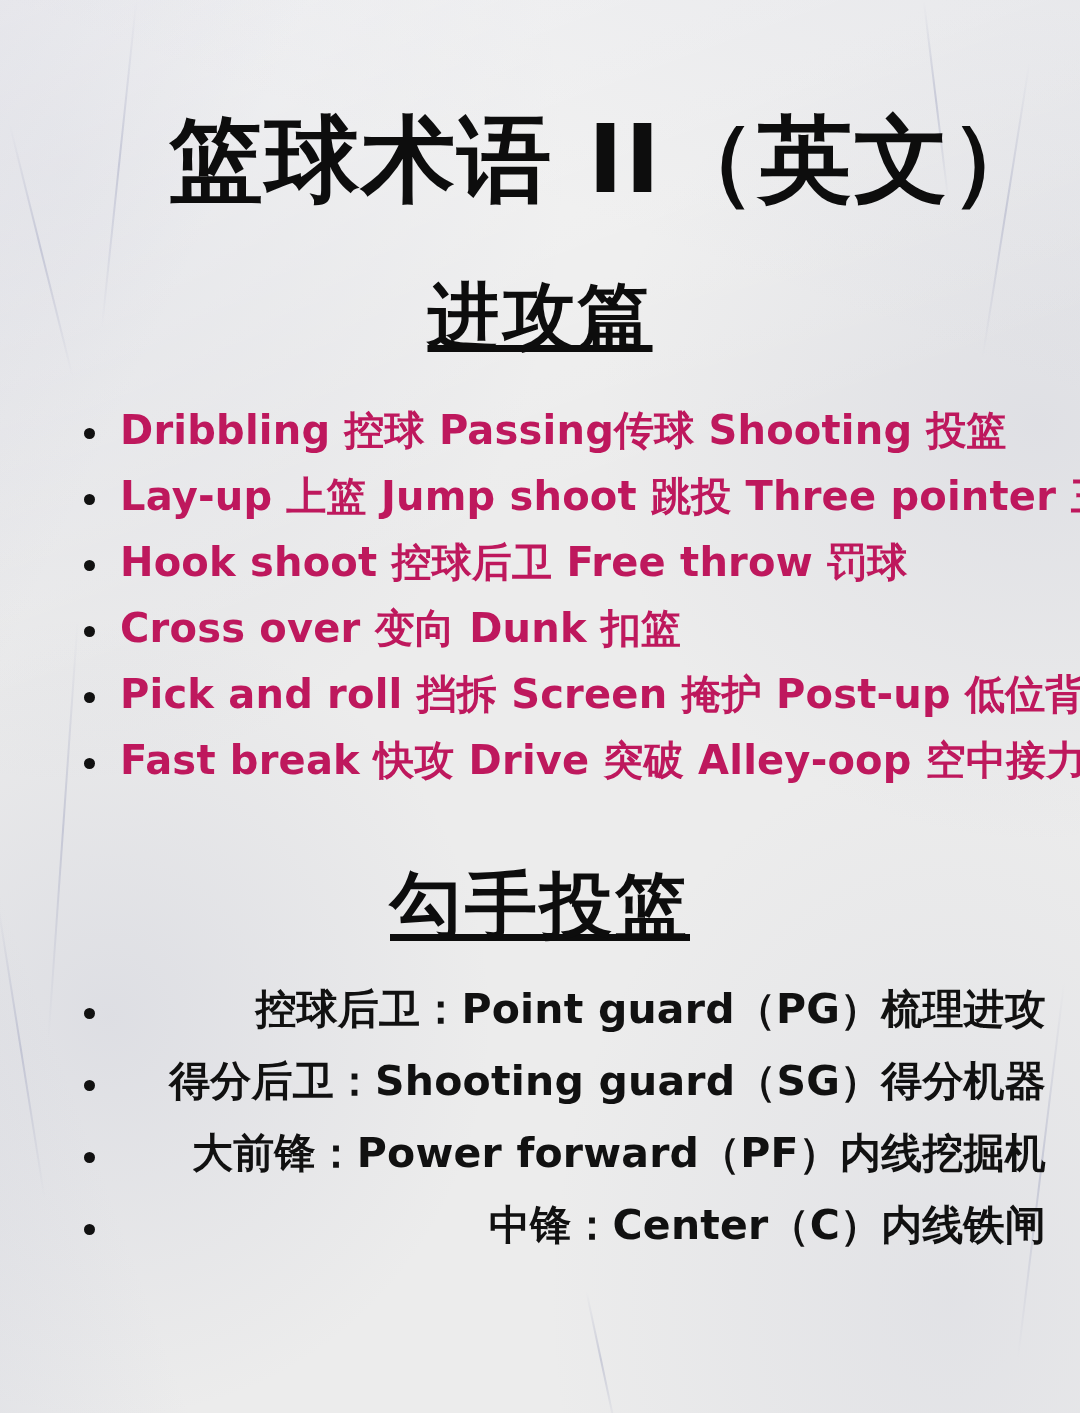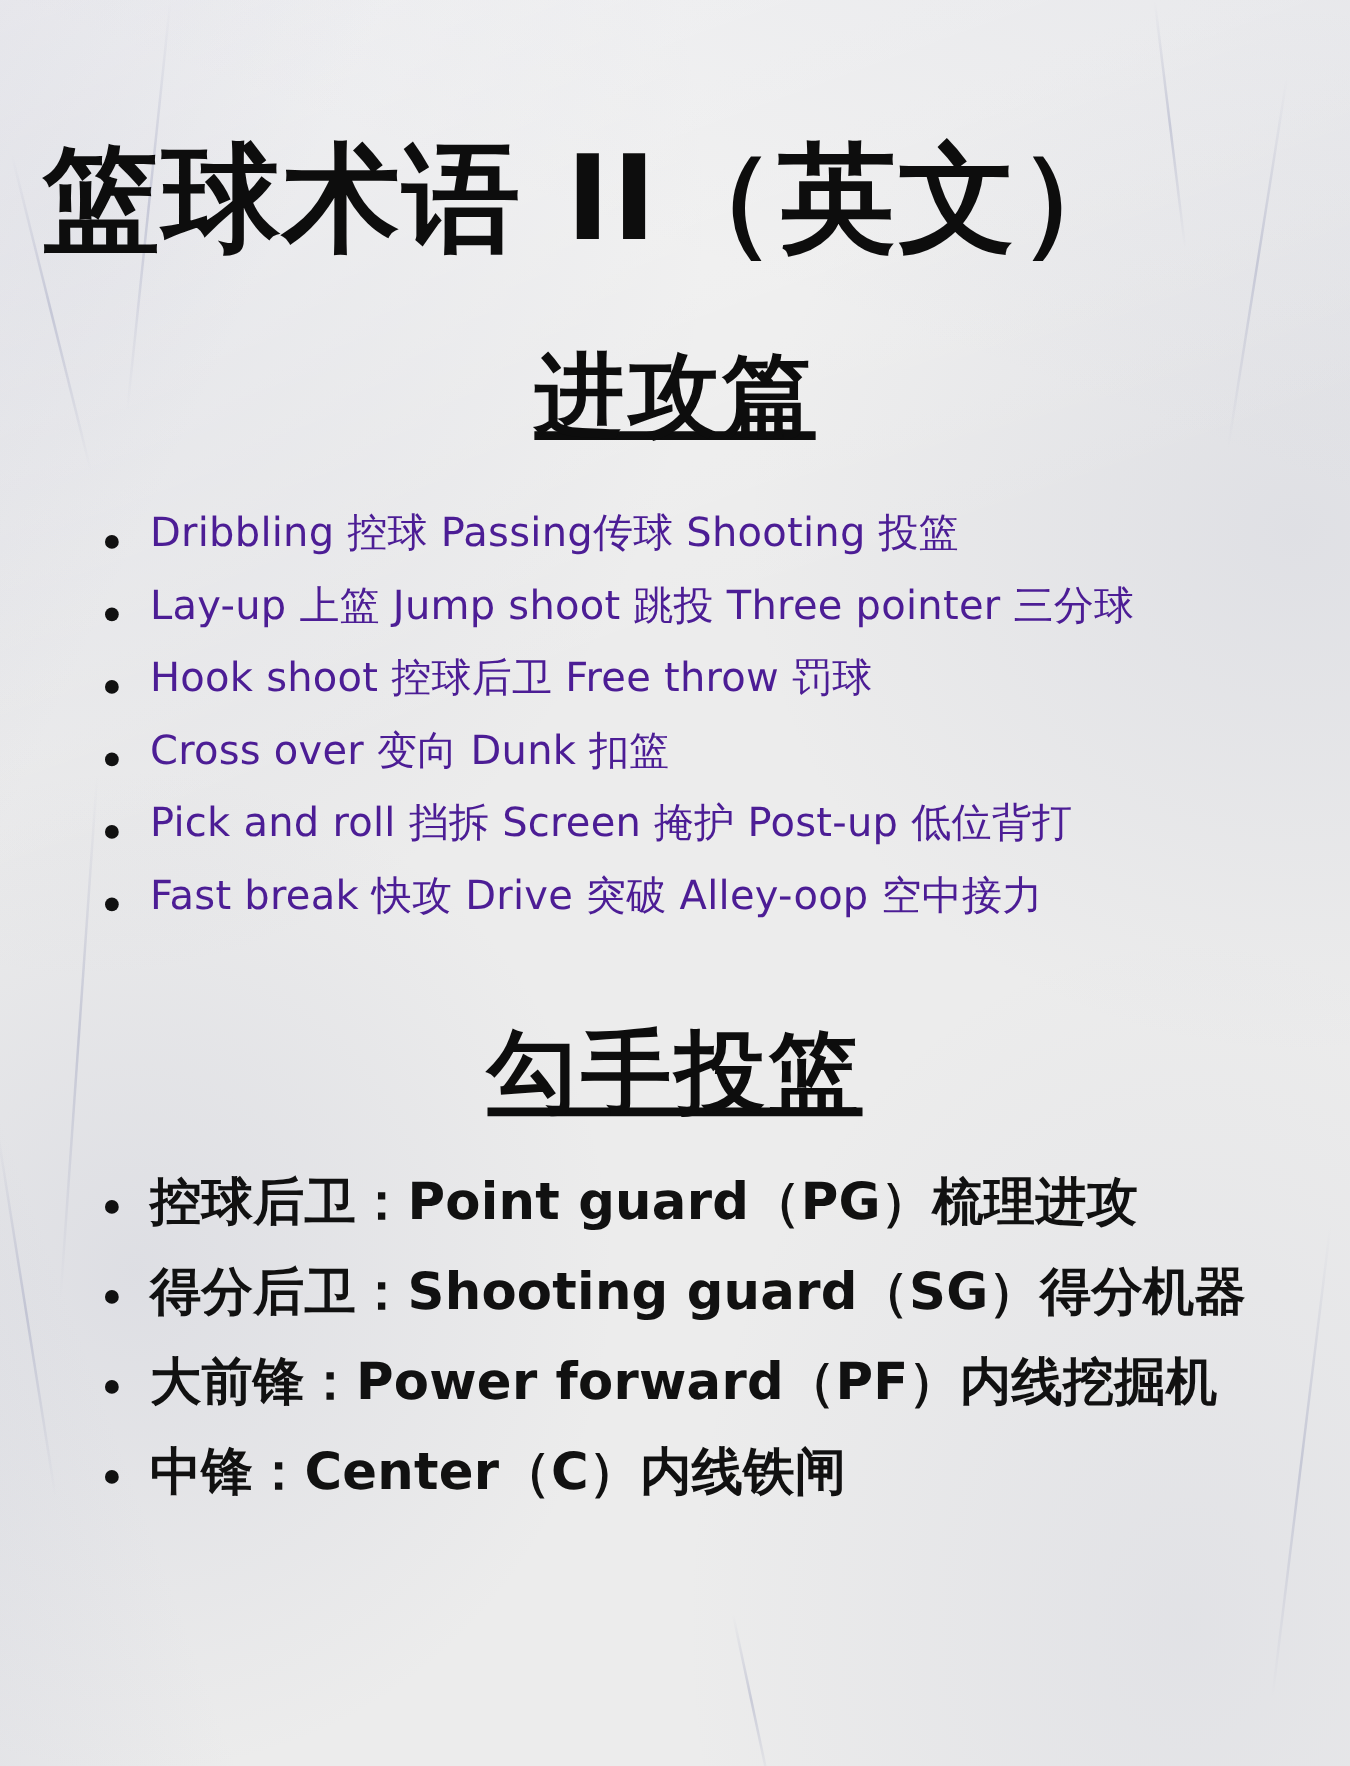--- a/index.html
+++ b/index.html
@@ -48,21 +48,21 @@
   .crease.c8 { left: 600px; top: 1290px; height: 140px; transform: rotate(-12deg); }
 
   .page {
     position: relative;
     z-index: 2;
     padding: 0 34px;
     box-sizing: border-box;
   }
 
   .title {
-    text-align: left;
+    text-align: right;
     font-family: "DejaVu Sans", "Liberation Sans", sans-serif;
     font-weight: bold;
     font-size: 94px;
     letter-spacing: 2px;
     color: #0d0d0d;
     margin: 108px 0 0 0;
     line-height: 1.1;
     white-space: nowrap;
   }
 
@@ -80,44 +80,45 @@
   .section-heading.second { margin: 84px 0 0 0; }
 
   ul.term-list {
     list-style: none;
     margin: 52px 0 0 0;
     padding: 0 0 0 46px;
   }
   ul.term-list li {
     position: relative;
     font-family: "DejaVu Sans", "Liberation Sans", sans-serif;
-    font-weight: normal;
-    font-size: 32px;
+    font-weight: bold;
+    font-size: 40px;
     line-height: 1.0;
-    color: #4c1d95;
+    color: #be185d;
     padding: 0 0 0 40px;
     margin: 0 0 26px 0;
     white-space: nowrap;
     letter-spacing: 0.2px;
   }
   ul.term-list li::before {
     content: "";
     position: absolute;
     left: 4px;
     top: 18px;
     width: 11px;
     height: 11px;
     border-radius: 50%;
     background: #111111;
   }
 
   ul.positions-list {
     list-style: none;
     margin: 42px 0 0 0;
     padding: 0 0 0 46px;
+    text-align: right;
   }
   ul.positions-list li {
     position: relative;
     font-family: "DejaVu Sans", "Liberation Sans", sans-serif;
     font-weight: bold;
     font-size: 41px;
     line-height: 1.0;
     color: #111111;
     padding: 0 0 0 40px;
     margin: 0 0 31px 0;

